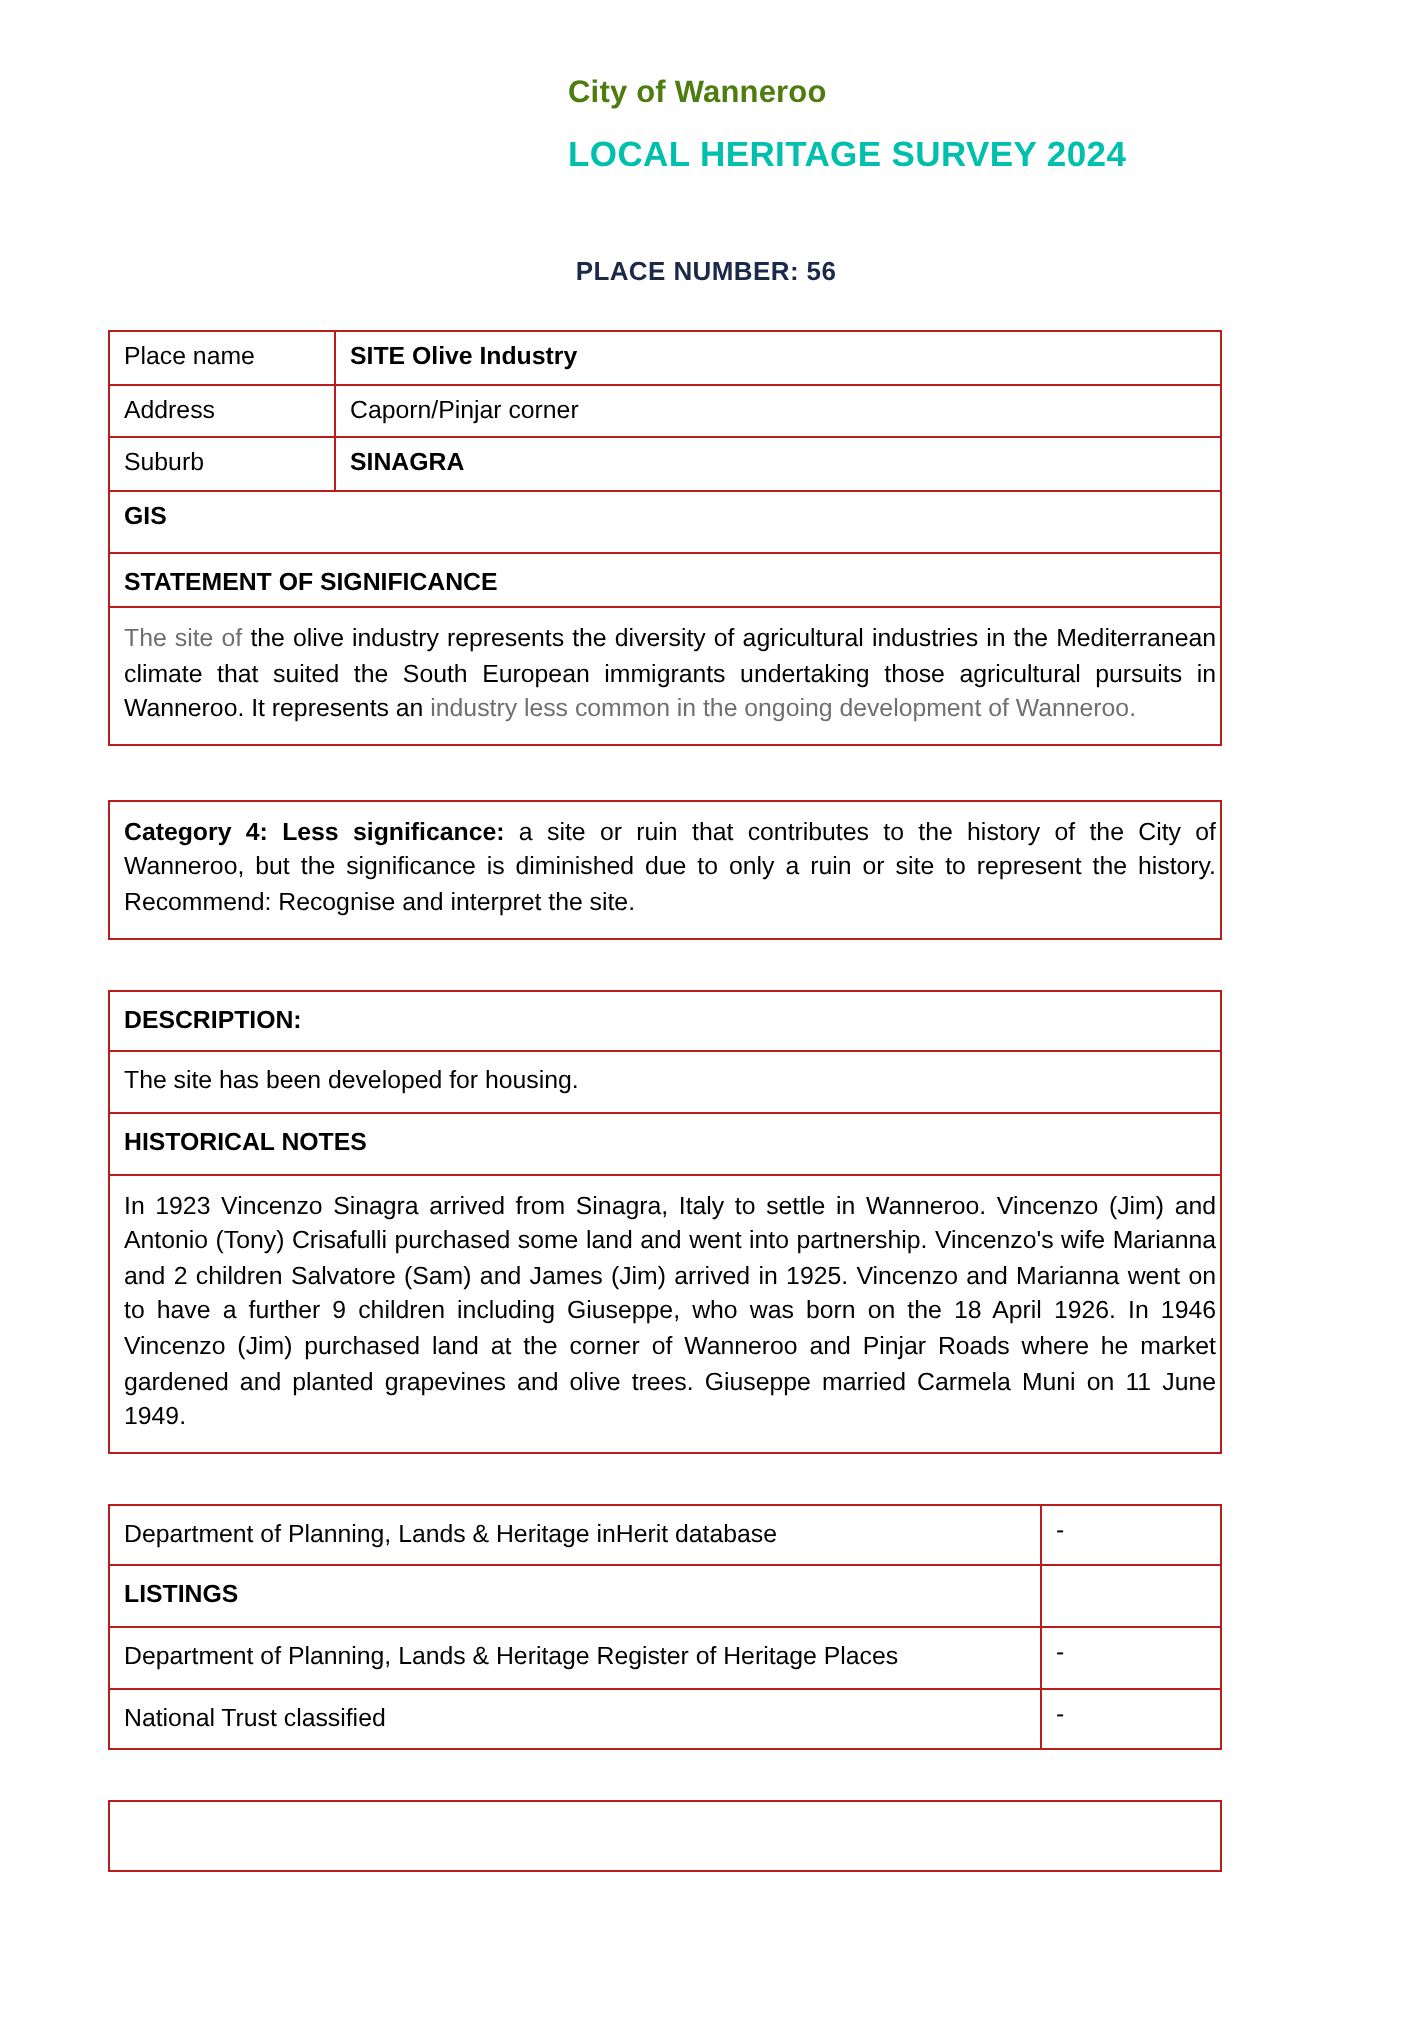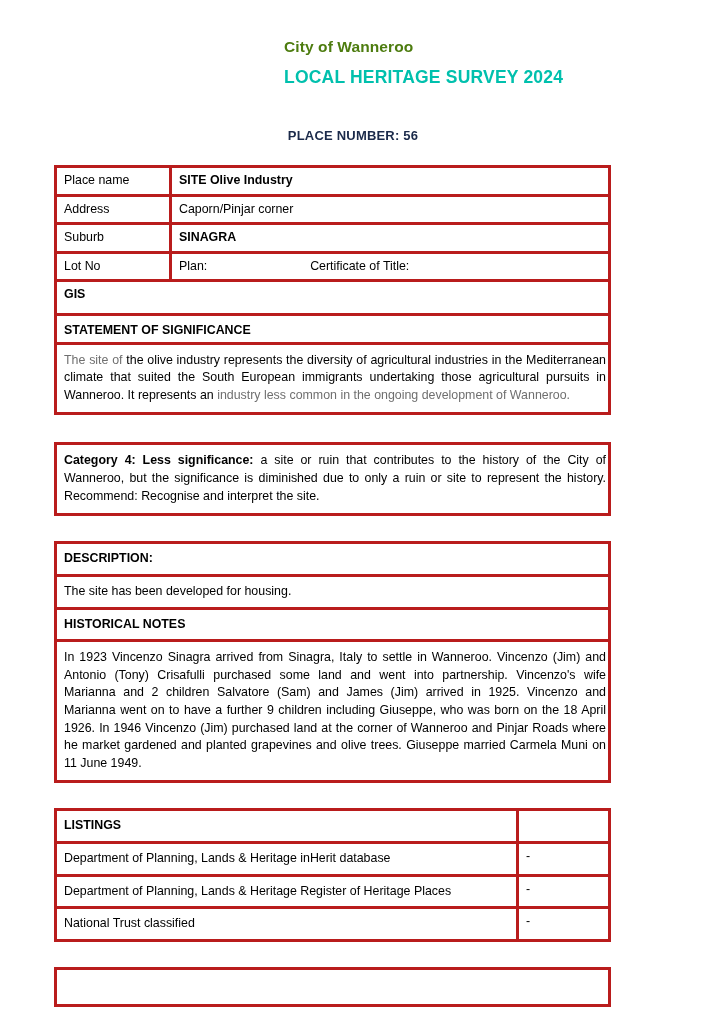--- a/index.html
+++ b/index.html
@@ -86,21 +86,21 @@
   .doc {
     width: 706px;
   }
   table.blk {
     border-collapse: collapse;
     width: 557px;
     margin-left: 54px;
     table-layout: fixed;
   }
   table.blk td {
-    border: 3px solid #b91c1c;
+    border: 1px solid #b91c1c;
     padding: 4px 2px 4px 7px;
     font-size: 12.4px;
     line-height: 1.42;
     vertical-align: top;
   }
   .b { font-weight: bold; }
   .gray { color: #6f6f6f; }
   .gap-25 { height: 25px; }
   .gap-27 { height: 27px; }
   .gap-top { height: 22px; }
@@ -152,28 +152,20 @@
     </tr>
     <tr>
       <td class="col-label">Address</td>
       <td>Caporn/Pinjar corner</td>
     </tr>
     <tr>
       <td class="col-label">Suburb</td>
       <td class="b">SINAGRA</td>
     </tr>
     <tr>
-      <td class="col-label">Lot No</td>
-      <td>
-        <span>Plan:</span>
-        <span class="plan-gap"></span>
-        <span>Certificate of Title:</span>
-      </td>
-    </tr>
-    <tr>
       <td colspan="2" class="b gis-cell">GIS</td>
     </tr>
     <tr>
       <td colspan="2" class="b sig-head head-cell">STATEMENT OF SIGNIFICANCE</td>
     </tr>
     <tr>
       <td colspan="2" class="just pad-cell">
         <p class="tx"><span class="gray">The site of</span>
           <span>the olive industry represents  the diversity of agricultural industries in the Mediterranean climate that suited the South European immigrants undertaking those agricultural pursuits in Wanneroo. It represents an</span>
           <span class="gray">industry less common in the ongoing development of Wanneroo.</span></p>
@@ -211,28 +203,28 @@
       <td class="just pad-cell">In 1923 Vincenzo Sinagra arrived from Sinagra, Italy to settle in Wanneroo. Vincenzo (Jim) and Antonio (Tony) Crisafulli purchased some land and went into partnership. Vincenzo's wife Marianna and 2 children Salvatore (Sam) and James (Jim) arrived in 1925. Vincenzo and Marianna went on to have a further 9 children including Giuseppe, who was born on the 18 April 1926. In 1946 Vincenzo (Jim) purchased land at the corner of Wanneroo and Pinjar Roads where he market gardened and planted grapevines and olive trees. Giuseppe married Carmela Muni on 11 June 1949.</td>
     </tr>
   </tbody>
     </table>
 
   <div class="gap-25"></div>
 
   <table class="blk">
     <tbody>
         <tr>
+      <td class="head-cell">Department of Planning, Lands &amp; Heritage   inHerit database</td>
+      <td class="listing-val">-</td>
+    </tr>
+    <tr>
       <td class="b head-cell">LISTINGS</td>
       <td class="listing-val"></td>
     </tr>
     <tr>
-      <td class="head-cell">Department of Planning, Lands &amp; Heritage   inHerit database</td>
-      <td class="listing-val">-</td>
-    </tr>
-    <tr>
       <td class="head-cell">Department of Planning, Lands &amp; Heritage  Register of Heritage Places</td>
       <td class="listing-val">-</td>
     </tr>
     <tr>
       <td class="head-cell">National Trust classified</td>
       <td class="listing-val">-</td>
     </tr>
   </tbody>
     </table>
 

